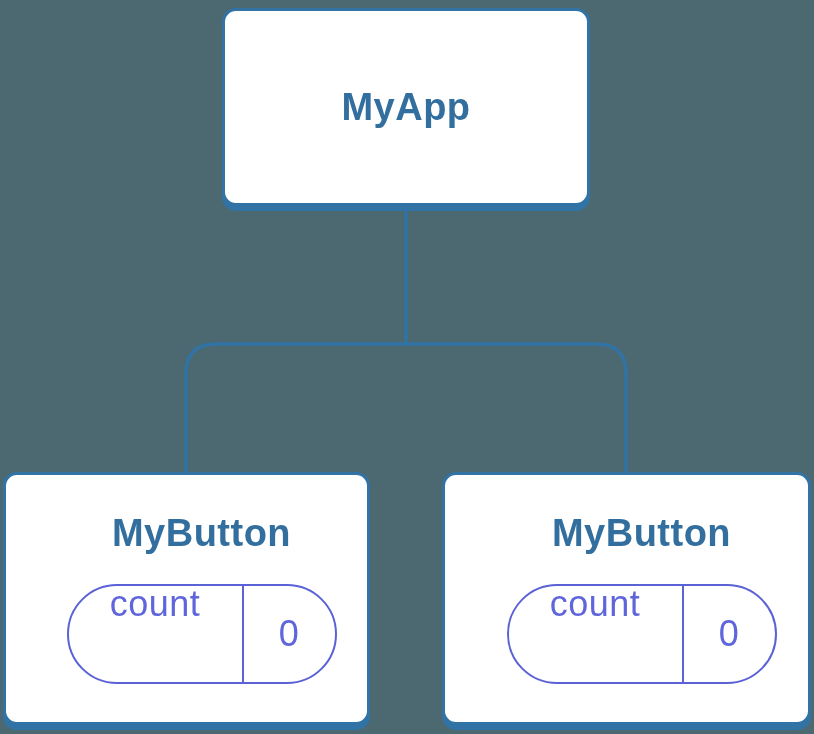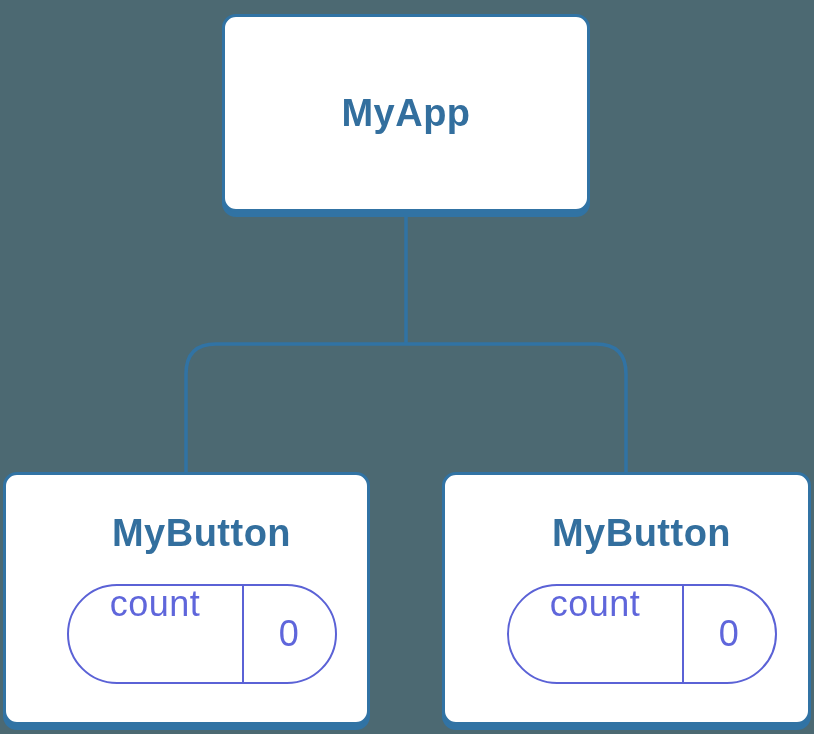--- a/index.html
+++ b/index.html
@@ -27,21 +27,21 @@
     border: 3px solid #3173A4;
     border-radius: 14px;
     box-shadow: 0 5px 0 0 #3173A4;
     box-sizing: border-box;
     display: flex;
     align-items: center;
     justify-content: center;
   }
   #node-root {
     left: 222px;
-    top: 14px;
+    top: 8px;
     width: 368px;
     height: 198px;
   }
   .node-title {
     color: #336F9E;
     font-size: 38px;
     font-weight: 600;
     letter-spacing: 0.5px;
     line-height: 1;
   }

